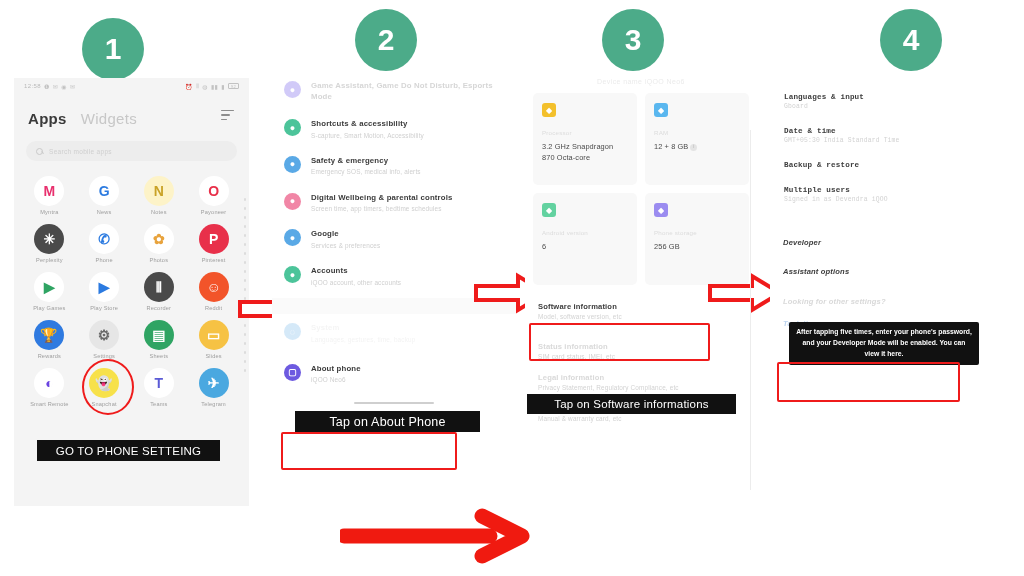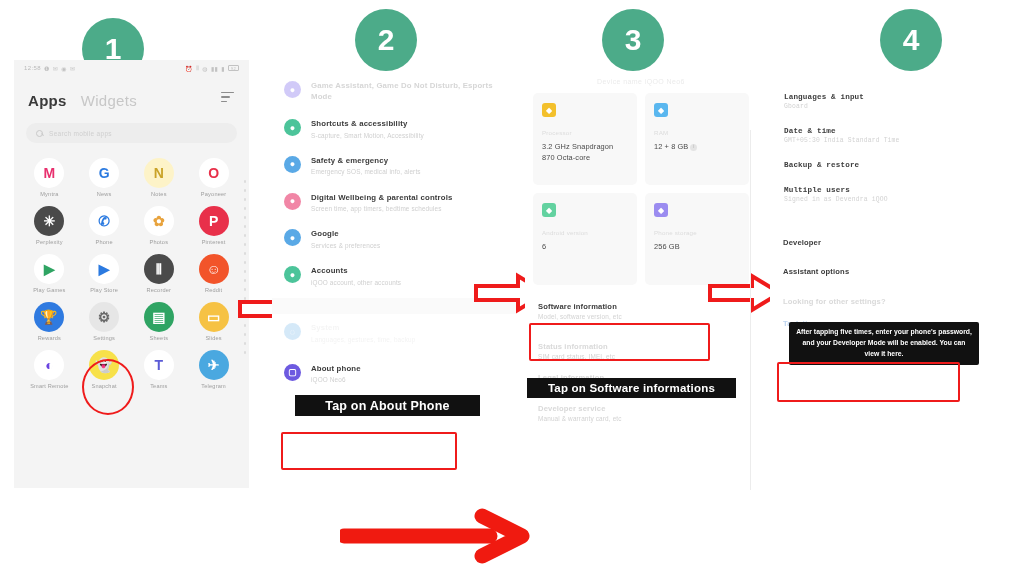--- a/index.html
+++ b/index.html
@@ -15,21 +15,21 @@
   }
   .sc1{ left:82px;  top:18px; }
   .sc2{ left:355px; top:9px;  }
   .sc3{ left:602px; top:9px;  }
   .sc4{ left:880px; top:9px;  }
 
   
   .panel{ position:absolute; overflow:hidden; }
 
   
-  #panel1{ left:14px; top:60px; width:235px; height:428px; background:#f4f4f4; }
+  #panel1{ left:14px; top:78px; width:235px; height:428px; background:#f4f4f4; }
   .statusbar{ height:16px; display:flex; align-items:center; justify-content:space-between;
     padding:0 10px; font-size:6px; color:#b9b9b9; letter-spacing:.4px; }
   .sb-left,.sb-right{ display:flex; align-items:center; gap:3px; }
   .sb-icon{ font-size:6px; color:#c2c2c2; }
   .battery{ width:11px;height:6px;border:1px solid #c2c2c2;border-radius:1px;position:relative;
     display:flex;align-items:center;justify-content:center;font-size:4px;color:#bdbdbd;}
   .apps-header{ display:flex; align-items:baseline; gap:14px; padding:16px 14px 0 14px; position:relative;}
   .tab-apps{ font-size:15px; font-weight:700; color:#3a3a3a; letter-spacing:.3px;}
   .tab-widgets{ font-size:15px; font-weight:400; color:#c7c7c7; letter-spacing:.3px;}
   .sort-icon{ position:absolute; right:14px; top:16px; width:14px; height:13px; }
@@ -79,22 +79,22 @@
   .plain-title.faded{ color:#d9d9d9;}
 
   
   #panel4{ left:770px; top:72px; width:240px; height:432px; background:#ffffff;}
   .p4-item{ padding:9px 4px 8px 4px;font-family:Liberation Mono, monospace;}
   .divider-v{ position:absolute; left:750px; top:130px; width:1px; height:360px; background:#ececec;}
 
   
   .redbox{ position:absolute; border:2.3px solid #ef1b1b; border-radius:2px; }
   .redcircle{ position:absolute; border:2.3px solid #ef1b1b; border-radius:50%; }
-  .blackchip{ position:absolute; background:#111; color:#fff; font-weight:700;
-    display:flex; align-items:center; justify-content:center; letter-spacing:.2px; }
+  .blackchip{ position:absolute; background:#111; color:#fff; font-weight:400;
+    display:flex; align-items:center; justify-content:center; letter-spacing:.2px;margin-top:16px; }
   .tooltip{ position:absolute; background:#111; color:#fff; border-radius:2px;
     font-size:6.8px; font-weight:700; line-height:1.6; text-align:center; padding:5px 7px;}
 
   
   .harrow{ position:absolute; }
   .harrow svg{ display:block; }
   
   .bigarrow{ position:absolute; left:340px; top:508px; }
 </style>
 </head>
@@ -253,20 +253,21 @@
         <i></i>
         <i></i>
         <i></i>
         <i></i>
         <i></i>
     </div>
   </div>
 
   <div class="redcircle" style="left:82px; top:359px; width:52px; height:56px;"></div>
 
+  <div class="blackchip" style="left:37px; top:424px; width:183px; height:21px; font-size:11.5px;">GO TO PHONE SETTEING</div>
 
   <div class="harrow" style="left:238px; top:288px;">
     <svg width="76" height="42" viewBox="0 0 76 42">
       <polygon points="2,14 44,14 44,4 72,21 44,38 44,28 2,28" fill="#ffffff" stroke="#ef1b1b" stroke-width="4" stroke-linejoin="miter"></polygon>
     </svg>
   </div>
 
   <div class="panel" id="panel2">
     <div id="p2-list">
         <div class="set-item">
@@ -408,21 +409,21 @@
         </div>
         <div class="plain-item p4-item">
           <div class="plain-title">Backup &amp; restore</div>
         </div>
         <div class="plain-item p4-item">
           <div class="plain-title">Multiple users</div>
           <div class="plain-sub">Signed in as Devendra iQOO</div>
         </div>
       </div>
 
-    <div class="plainlist" style="padding-top:20px;">
+    <div class="plainlist" style="padding-top:20px;font-style:italic;">
       <div class="plain-item">
         <div class="plain-title">Developer</div>
       </div>
       <div class="plain-item" style="padding:14px 3px 14px 3px;">
         <div class="plain-title">Assistant options</div>
       </div>
       <div class="plain-item">
         <div class="plain-title faded">Looking for other settings?</div>
       </div>
       <div class="plain-item">

